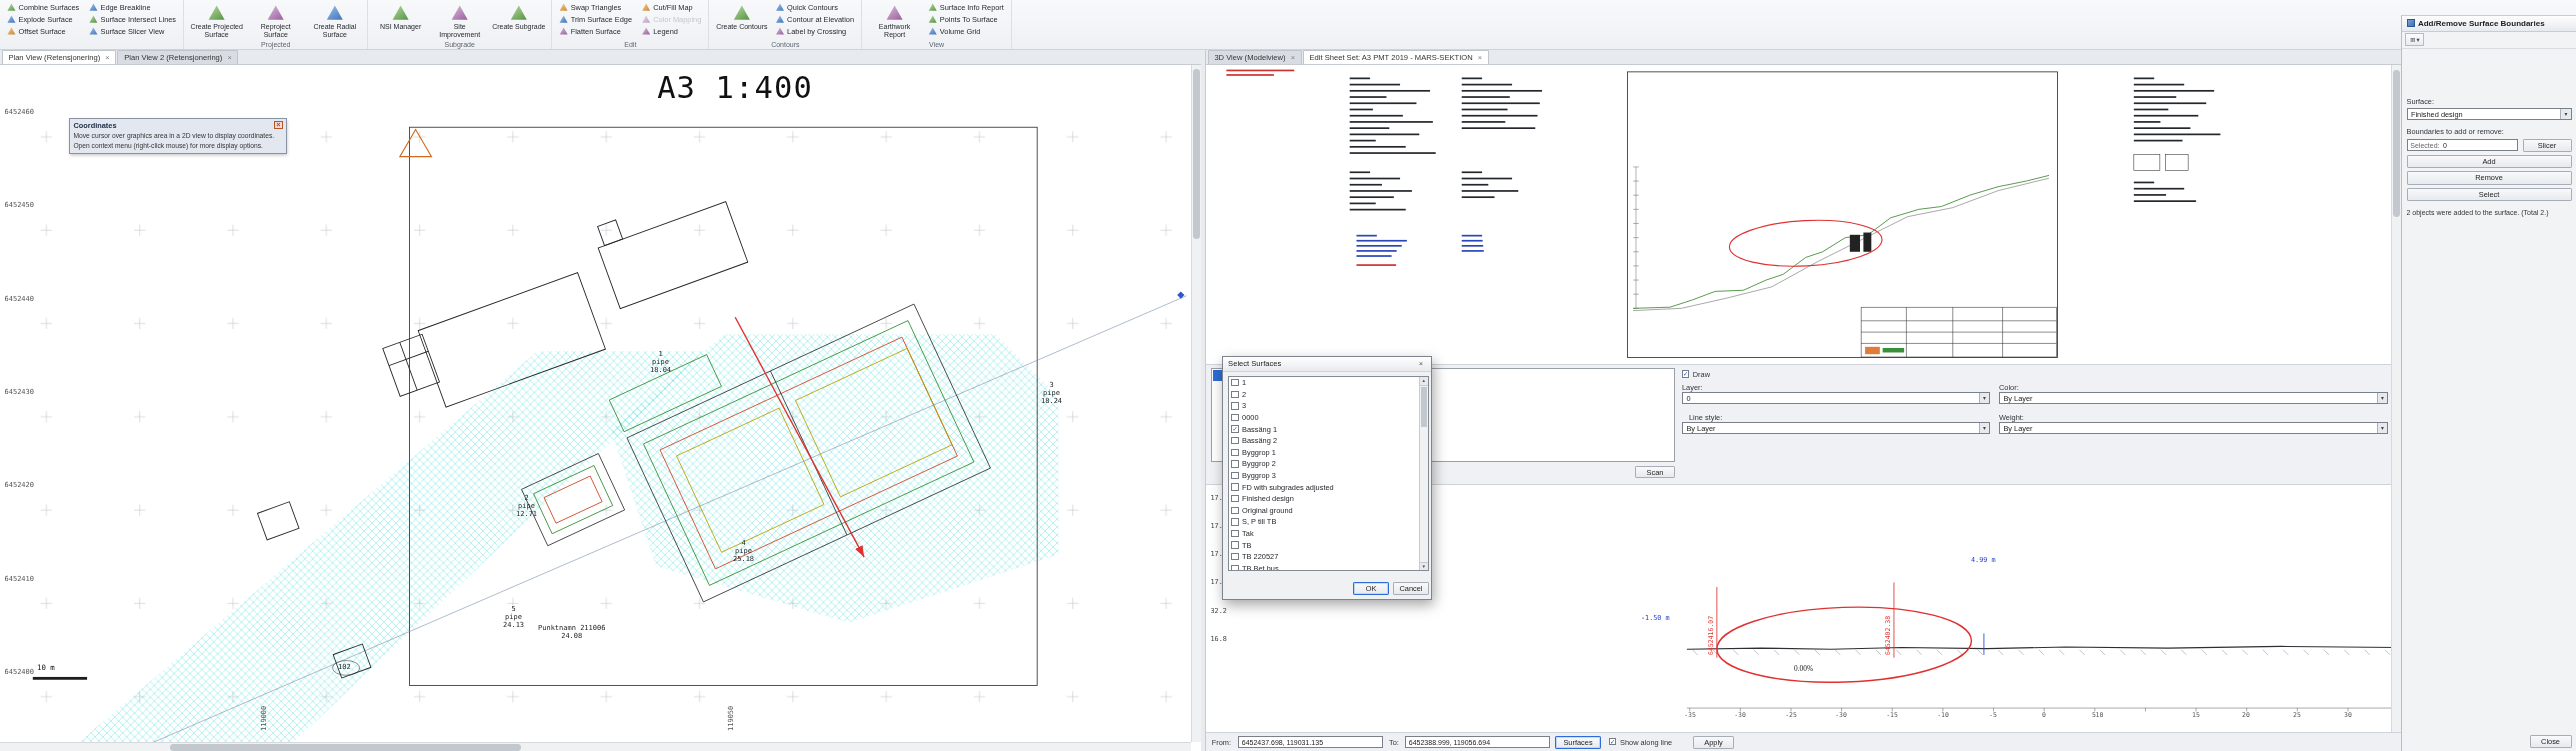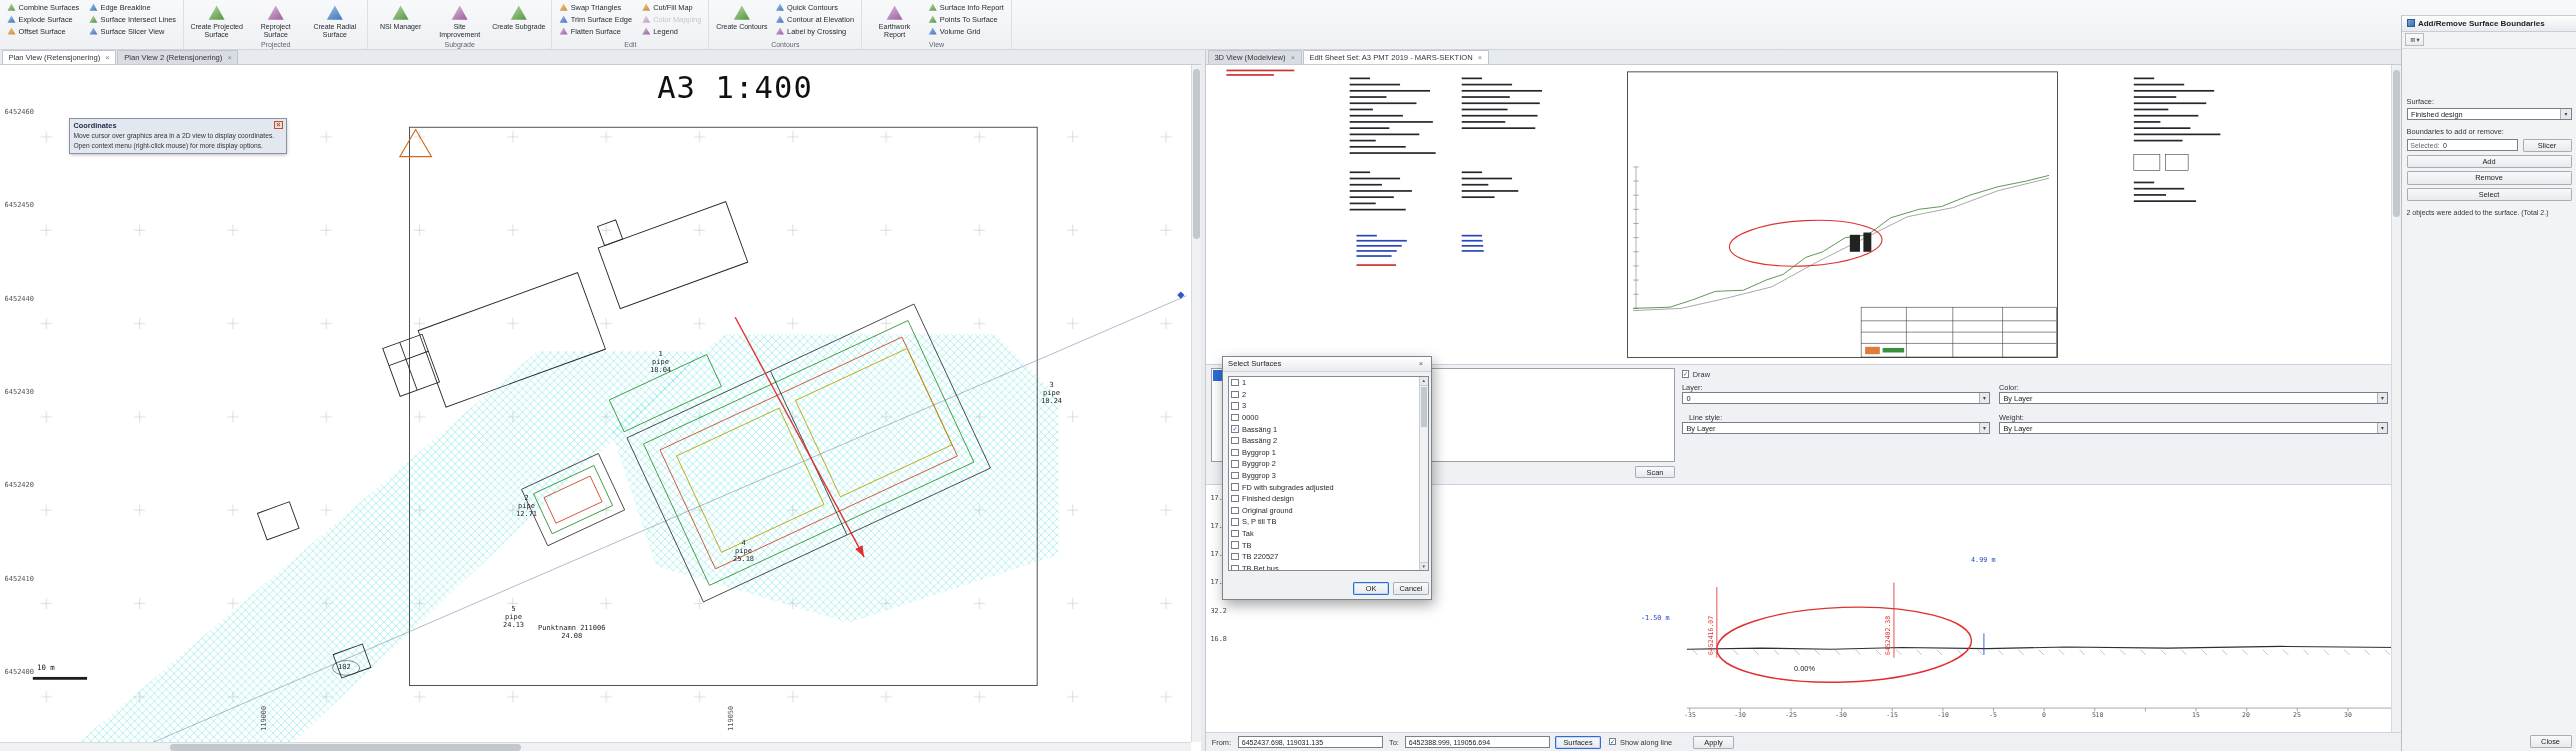--- a/index.html
+++ b/index.html
@@ -72,21 +72,21 @@
   .tb{background:#fff;border:0.6px solid #7a8089;height:12px;font-size:7px;padding:0 2.8px;font-family:"Liberation Sans",sans-serif;color:#222;}
 
   .cb{display:inline-block;width:7.4px;height:7.4px;background:#fff;border:0.6px solid #767d86;font-size:6.2px;line-height:6.2px;text-align:center;color:#1a56c4;vertical-align:middle;}
   .cb.checked::before{content:"✓";}
 
   
   .sec-elev{position:absolute;left:4.5px;font-family:"DejaVu Sans Mono",monospace;font-size:6.8px;color:#444;}
   .sec-tick{position:absolute;top:226px;width:22.6px;margin-left:-11.3px;text-align:center;font-family:"DejaVu Sans Mono",monospace;font-size:6.5px;color:#555;}
   .blue-note{position:absolute;font-family:"DejaVu Sans Mono",monospace;font-size:6.8px;color:#2244cc;white-space:nowrap;}
   .red-note-rot{position:absolute;width:85px;font-family:"DejaVu Sans Mono",monospace;font-size:6.5px;color:#e03131;transform:rotate(-90deg);transform-origin:0 0;white-space:nowrap;}
-  #slope-label{position:absolute;left:588px;top:179px;font-family:Liberation Sans, sans-serif;font-size:7.4px;color:#222;}
+  #slope-label{position:absolute;left:588px;top:179px;font-family:Liberation Serif, serif;font-size:7.4px;color:#222;}
 
   
   #select-dialog{position:absolute;left:1222px;top:356px;width:210px;height:244px;background:#f0f1f3;border:0.6px solid #7e848d;box-shadow:2.3px 4.5px 12.4px rgba(0,0,0,.35);z-index:50;}
   .dlg-titlebar{height:14.7px;background:linear-gradient(#ffffff,#e8eaee);border-bottom:0.6px solid #cfd3d9;display:flex;align-items:center;padding:0 1.1px 0 5.1px;}
   .dlg-title{flex:1;font-size:7.6px;color:#222;}
   .dlg-close{width:18px;height:11.3px;display:flex;align-items:center;justify-content:center;color:#555;font-size:7.4px;}
   #dlg-list{position:absolute;left:4.5px;top:19px;width:201px;height:195px;background:#fff;border:0.6px solid #848a93;overflow:hidden;}
   .dlg-row{display:flex;align-items:center;gap:3.4px;height:11.6px;padding-left:2.8px;font-size:7.4px;color:#23262b;white-space:nowrap;}
   .list-scroll{position:absolute;right:0;top:0;width:8.5px;height:193px;background:#f0f1f3;border-left:0.6px solid #c7ccd2;}
   .ls-btn{height:8.5px;font-size:4.5px;text-align:center;line-height:8.5px;color:#555;background:#e7e9ed;border-bottom:0.6px solid #c7ccd2;}

